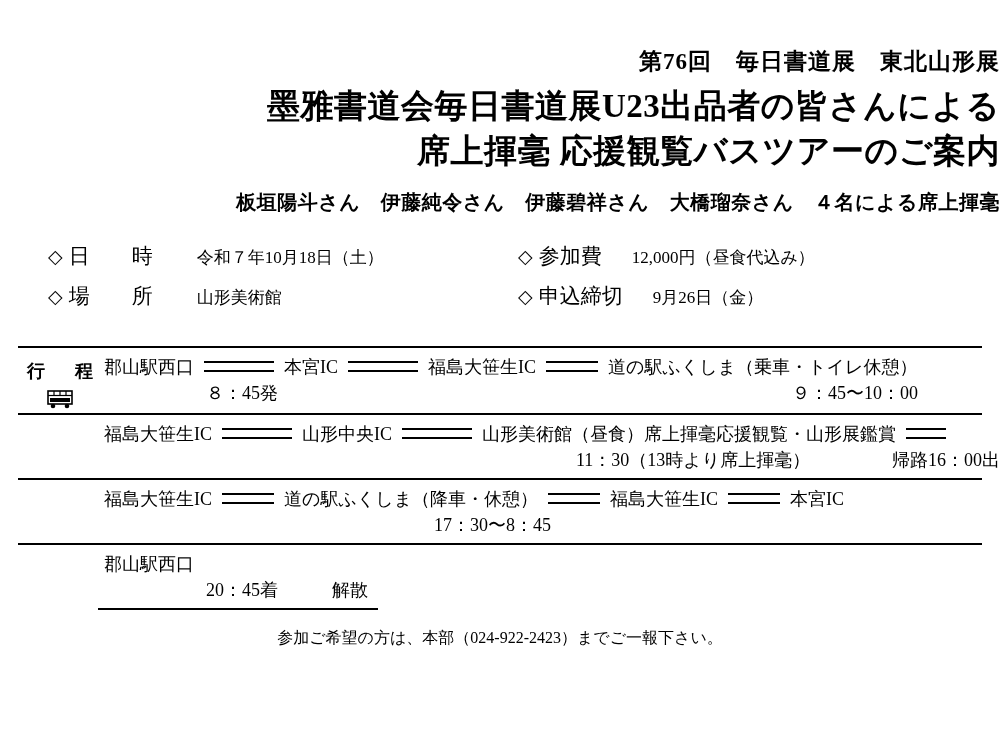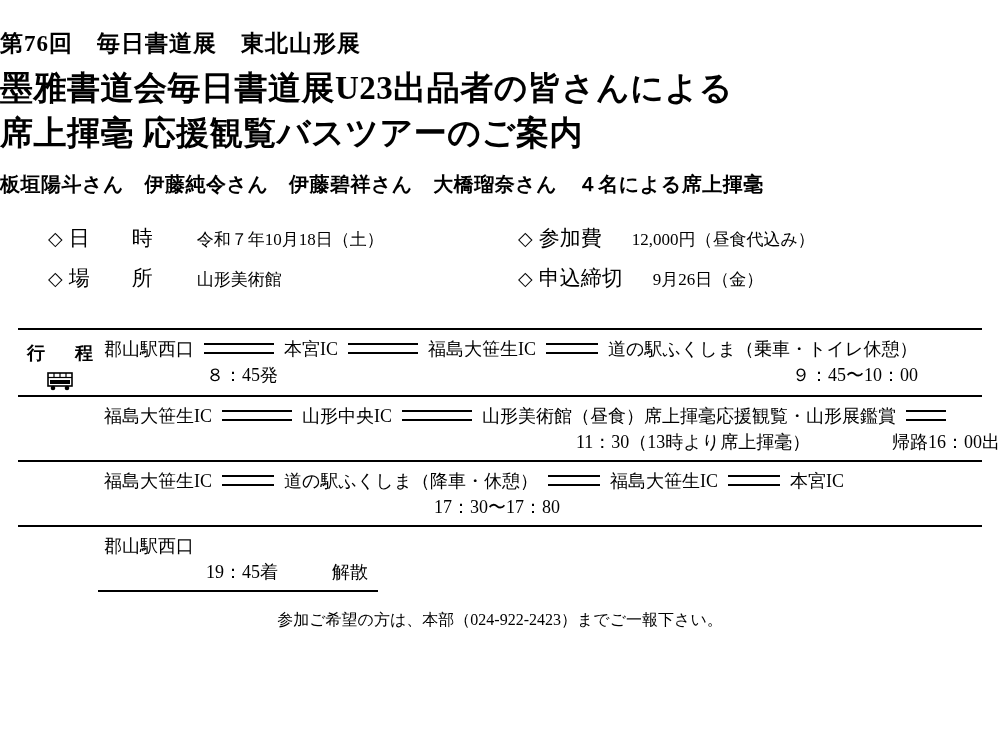--- a/index.html
+++ b/index.html
@@ -17,22 +17,22 @@
   .page {
     position: relative;
     width: 1000px;
     height: 740px;
     box-sizing: border-box;
     padding: 0;
   }
 
   
   .header {
-    text-align: left;
-    padding-top: 30px;
+    text-align: right;
+    padding-top: 48px;
     font-family: Liberation Serif, serif;
   }
   .title-small {
     font-size: 23px;
     font-weight: bold;
     letter-spacing: 1px;
     line-height: 1.2;
   }
   .title-main {
     font-size: 33px;
@@ -265,35 +265,35 @@
         <div class="stops">
           <span class="stop">福島大笹生IC</span>
           <span class="dash w-sm"></span>
           <span class="stop">道の駅ふくしま（降車・休憩）</span>
           <span class="dash w-sm"></span>
           <span class="stop">福島大笹生IC</span>
           <span class="dash w-sm"></span>
           <span class="stop">本宮IC</span>
         </div>
         <div class="times">
-          <span style="left:332px">17：30〜17：80</span>
+          <span style="left:332px">17：30〜8：45</span>
         </div>
       </div>
     </div>
 
     <hr class="rule">
 
     <div class="leg">
       <div class="leg-head"></div>
       <div class="leg-body">
         <div class="stops">
           <span class="stop">郡山駅西口</span>
         </div>
         <div class="times">
-          <span style="left:104px">19：45着</span>
+          <span style="left:104px">20：45着</span>
           <span style="left:230px">解散</span>
         </div>
       </div>
     </div>
 
     <hr class="rule short">
 
   </div>
 
   <div class="footer">参加ご希望の方は、本部（024-922-2423）までご一報下さい。</div>

